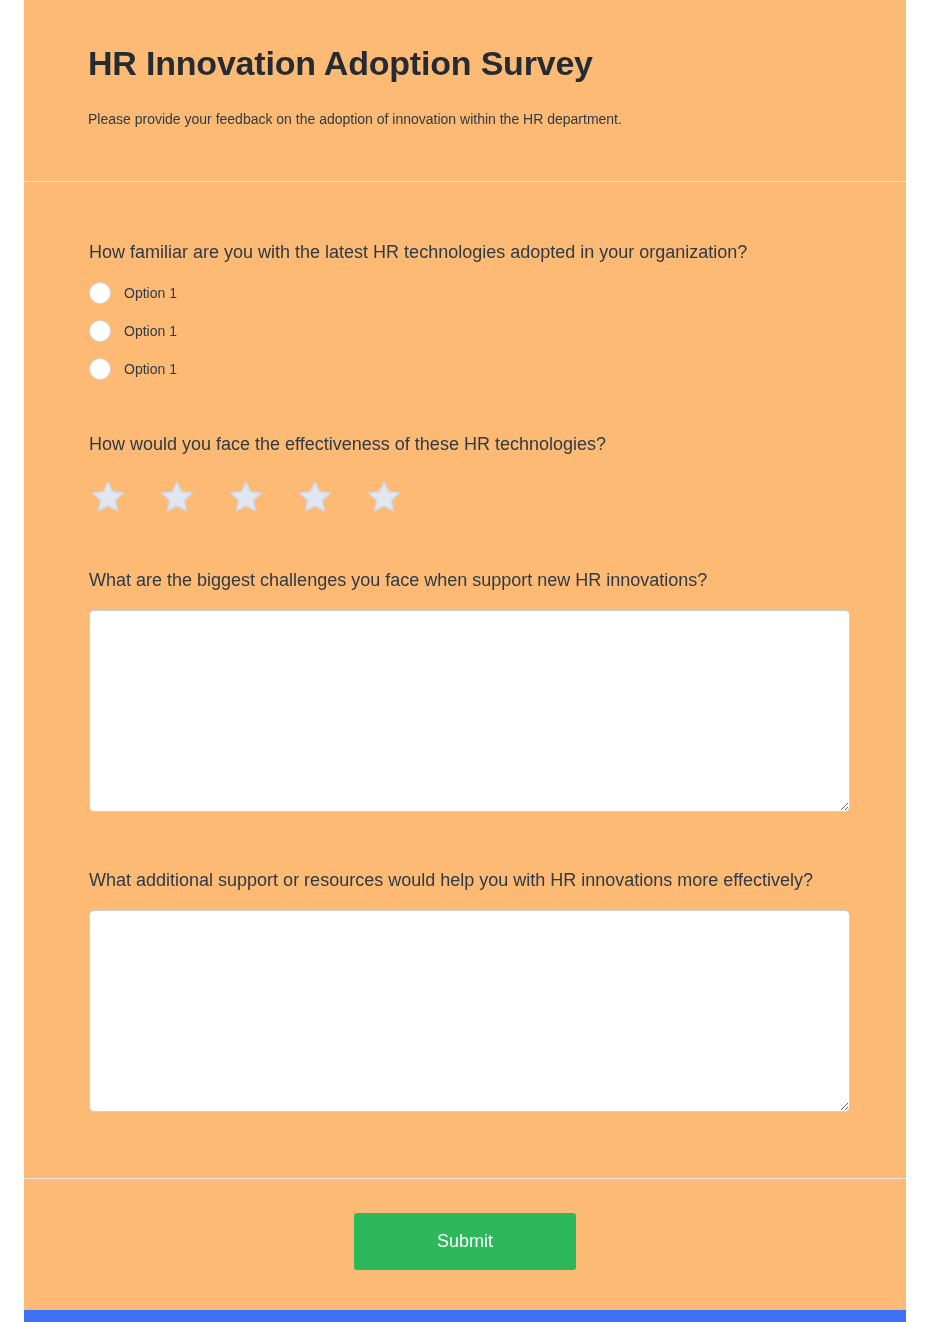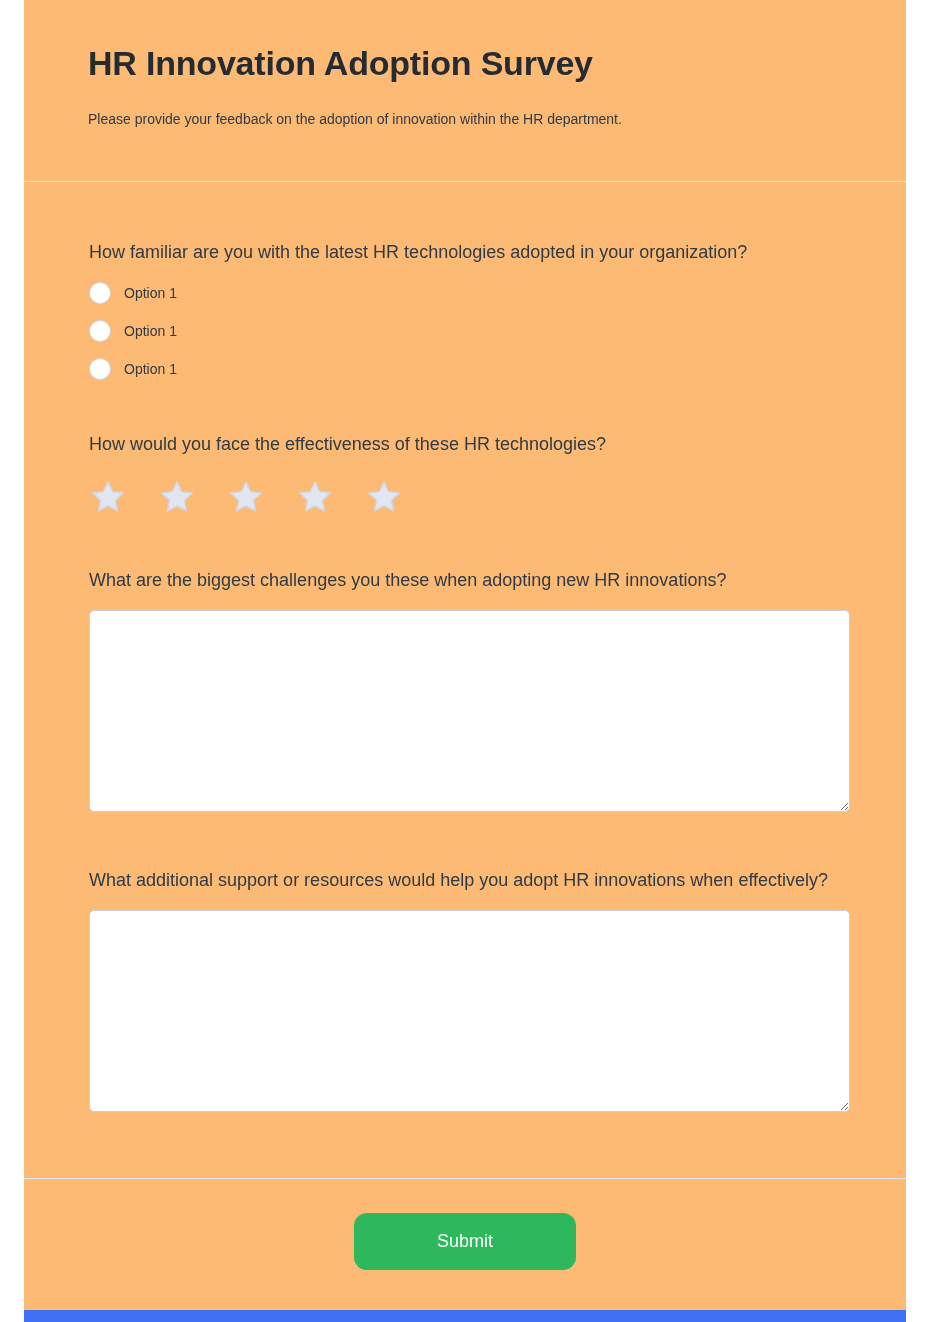--- a/index.html
+++ b/index.html
@@ -110,21 +110,21 @@
   }
   .submit-button {
     width: 222px;
     height: 57px;
     background: var(--submit-green, #2eb85c);
     color: #ffffff;
     font-family: "Liberation Sans", sans-serif;
     font-size: 18px;
     font-weight: 400;
     border: none;
-    border-radius: 13px;
+    border-radius: 3px;
     cursor: pointer;
   }
   .bottom-bar {
     width: 100%;
     height: 12px;
     background: var(--accent-bar-blue, #4070f4);
     flex: none;
   }
 </style>
 </head>
@@ -182,26 +182,26 @@
         </span>
         <span class="star">
           <svg viewBox="0 0 24 24">
               <path d="M12 2.6l2.9 6.1 6.7.8-4.95 4.6 1.3 6.6L12 17.5l-5.95 3.2 1.3-6.6L2.4 9.5l6.7-.8z" fill="var(--star-fill,#e2e6f1)" stroke="var(--star-stroke,#d2d8e6)" stroke-width="1" stroke-linejoin="round"></path>
             </svg>
         </span>
       </div>
     </div>
 
     <div class="question">
-      <div class="q-label">What are the biggest challenges you these when adopting new HR innovations?</div>
+      <div class="q-label">What are the biggest challenges you face when support new HR innovations?</div>
       <textarea class="text-answer" style=""></textarea>
     </div>
 
     <div class="question">
-      <div class="q-label">What additional support or resources would help you adopt HR innovations when effectively?</div>
+      <div class="q-label">What additional support or resources would help you with HR innovations more effectively?</div>
       <textarea class="text-answer" style=""></textarea>
     </div>
 
   </div>
 
   <div class="footer">
     <button class="submit-button">Submit</button>
   </div>
 
   <div class="bottom-bar"></div>

